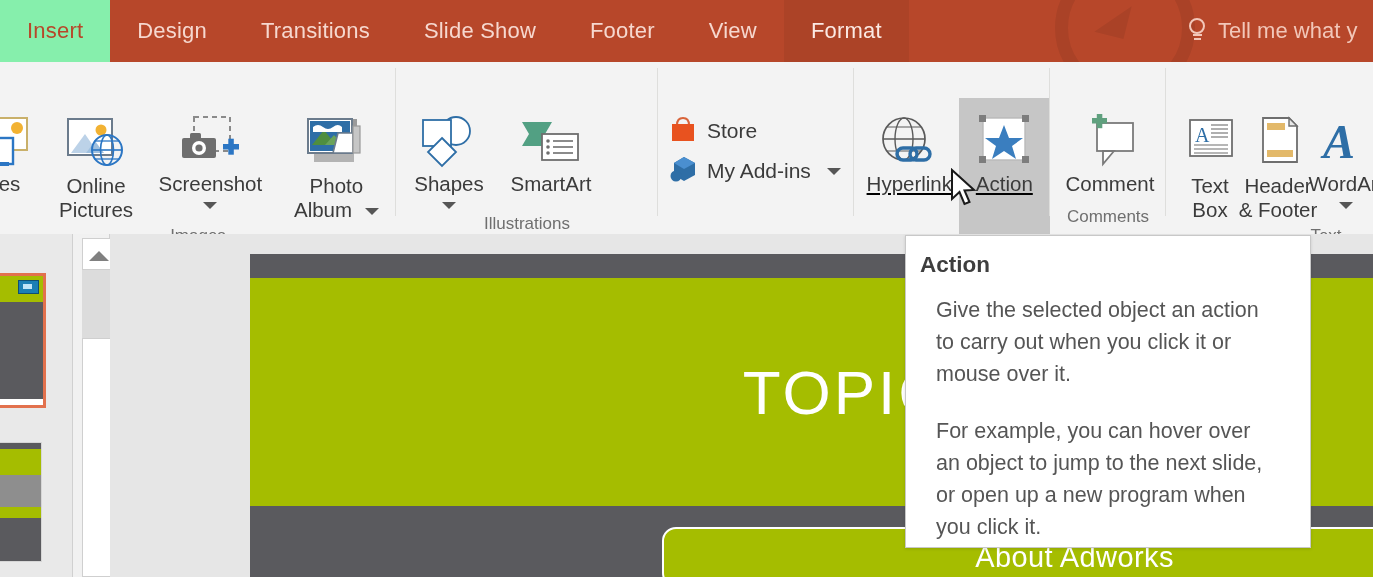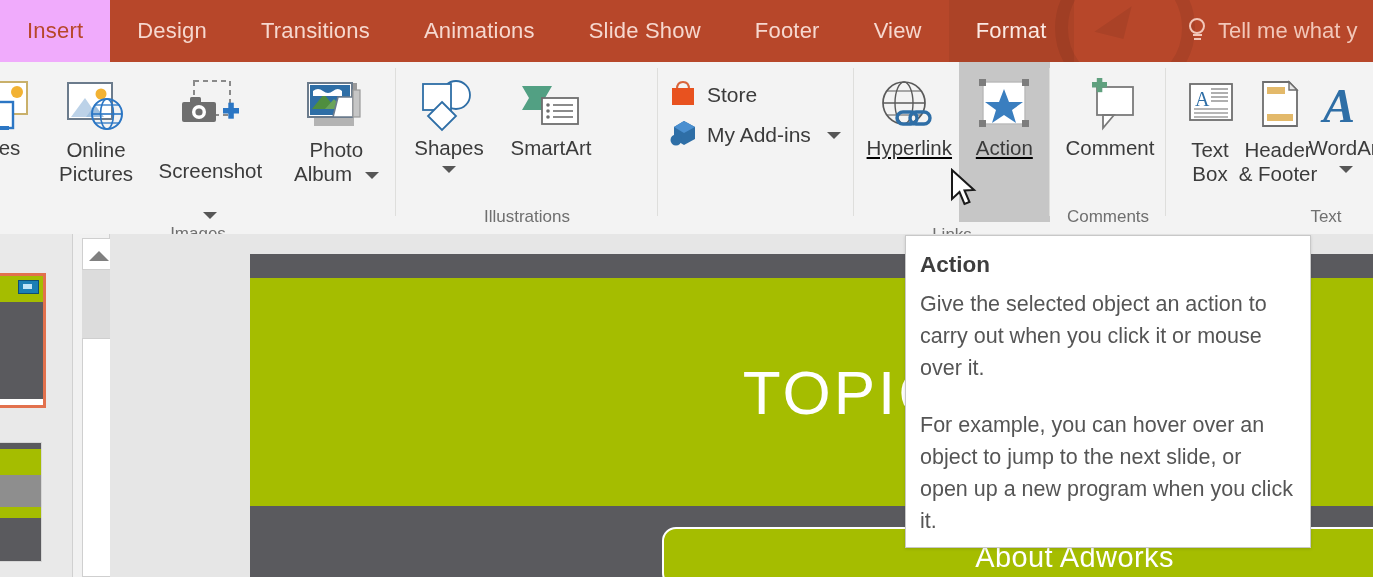--- a/index.html
+++ b/index.html
@@ -25,21 +25,21 @@
     position:absolute;left:1098px;top:2px;width:0;height:0;
     border-left:30px solid transparent;border-bottom:34px solid rgba(0,0,0,0.07);
     transform:rotate(14deg);pointer-events:none;
   }
   .tabs{position:absolute;left:0;top:0;height:62px;display:flex;align-items:stretch;}
   .tab{
     display:flex;align-items:center;justify-content:center;
     padding:0 27px;height:62px;color:#f6d8cf;font-size:22px;
     letter-spacing:.2px;cursor:default;white-space:nowrap;
   }
-  .tab.active{background:#f0abfc;color:#b7472a;}
+  .tab.active{background:#86efac;color:#b7472a;}
   .tab.contextual{background:rgba(0,0,0,0.055);color:#fbe9e3;}
   .tellme{
     position:absolute;left:1188px;top:0;height:62px;
     display:flex;align-items:center;gap:11px;color:#f2c7b9;font-size:22px;
     white-space:nowrap;
   }
   .bulb{width:19px;height:26px;position:relative;flex:none;}
   .bulb .glass{
     position:absolute;left:1px;top:0;width:16px;height:16px;border-radius:50%;
     border:2.2px solid #f2c7b9;box-sizing:border-box;
@@ -54,21 +54,21 @@
   
   .ribbon{
     position:absolute;left:0;top:62px;width:1373px;height:172px;
     background:#f3f3f3;border-bottom:1px solid #d2d2d2;
   }
   .groups{position:absolute;left:0;top:0;height:172px;display:flex;align-items:stretch;}
   .group{position:relative;display:flex;flex-direction:column;}
   .group .sep{
     position:absolute;right:0;top:6px;bottom:18px;width:1px;background:#dededc;
   }
-  .group-items{flex:1;display:flex;align-items:flex-start;padding-top:8px;}
+  .group-items{flex:1;display:flex;align-items:flex-start;padding-top:8px;margin-top:36px;}
   .group-label{
     height:30px;line-height:26px;text-align:center;color:#6f6f6f;font-size:17px;
   }
 
   .bigbtn{
     width:auto;min-width:56px;display:flex;flex-direction:column;align-items:center;
     padding:6px 6px 2px 6px;cursor:default;position:relative;
   }
   .bigbtn.hover{background:#c6c6c6;}
   .bigbtn .ico{height:62px;display:flex;align-items:center;justify-content:center;}
@@ -152,21 +152,21 @@
   
   .tooltip{
     position:absolute;left:905px;top:235px;width:406px;height:313px;background:#ffffff;
     border:1px solid #c8c8c8;box-sizing:border-box;padding:16px 16px 0 14px;
     box-shadow:0 1px 3px rgba(0,0,0,0.13);
   }
   .tooltip .tt-title{
     font-size:22.5px;font-weight:bold;color:#3e3e3e;margin:0 0 10px 0;
   }
   .tooltip .tt-body{
-    font-size:21.5px;color:#555555;line-height:1.49;margin:0;
+    font-size:21.5px;color:#555555;line-height:1.49;margin:16px;
   }
   .tooltip .tt-body + .tt-body{margin-top:25px;}
 
   
   .cursor{position:absolute;left:950px;top:168px;width:30px;height:42px;}
 </style>
 </head>
 <body>
 
 <div id="app">
@@ -177,23 +177,20 @@
 
     <div class="tabs">
       <div class="tab active">
           <span>Insert</span>
         </div>
       <div class="tab">
           <span>Design</span>
         </div>
       <div class="tab">
           <span>Transitions</span>
-        </div>
-      <div class="tab">
-          <span>Animations</span>
         </div>
       <div class="tab">
           <span>Slide Show</span>
         </div>
       <div class="tab">
           <span>Footer</span>
         </div>
       <div class="tab">
           <span>View</span>
         </div>
@@ -241,21 +238,21 @@
                 <ellipse cx="42" cy="36" rx="6.5" ry="15" fill="none" stroke="#2b76c4" stroke-width="1.6"></ellipse>
                 <line x1="27" y1="36" x2="57" y2="36" stroke="#2b76c4" stroke-width="1.6"></line>
                 <line x1="29.5" y1="27" x2="54.5" y2="27" stroke="#2b76c4" stroke-width="1.3"></line>
                 <line x1="29.5" y1="45" x2="54.5" y2="45" stroke="#2b76c4" stroke-width="1.3"></line>
               </svg>
             </span>
             <span class="lbl2">Online</span>
             <span class="lbl2">Pictures</span>
           </div>
 
-          <div class="bigbtn" style="width:124px;gap:23px;">
+          <div class="bigbtn" style="width:124px;">
             <span class="ico">
               <svg width="72" height="58" viewBox="0 0 72 58">
                 <rect x="20" y="3" width="36" height="34" fill="none" stroke="#8a8a8a" stroke-width="2" stroke-dasharray="5,4"></rect>
                 <rect x="8" y="24" width="34" height="20" rx="2" fill="#6e6e6e"></rect>
                 <rect x="16" y="19" width="11" height="6" rx="1.5" fill="#6e6e6e"></rect>
                 <circle cx="25" cy="34" r="7" fill="#fff"></circle>
                 <circle cx="25" cy="34" r="3.6" fill="#6e6e6e"></circle>
                 <rect x="49" y="30" width="16" height="5.5" fill="#2b76c4"></rect>
                 <rect x="54.3" y="24.7" width="5.5" height="16" fill="#2b76c4"></rect>
               </svg>

